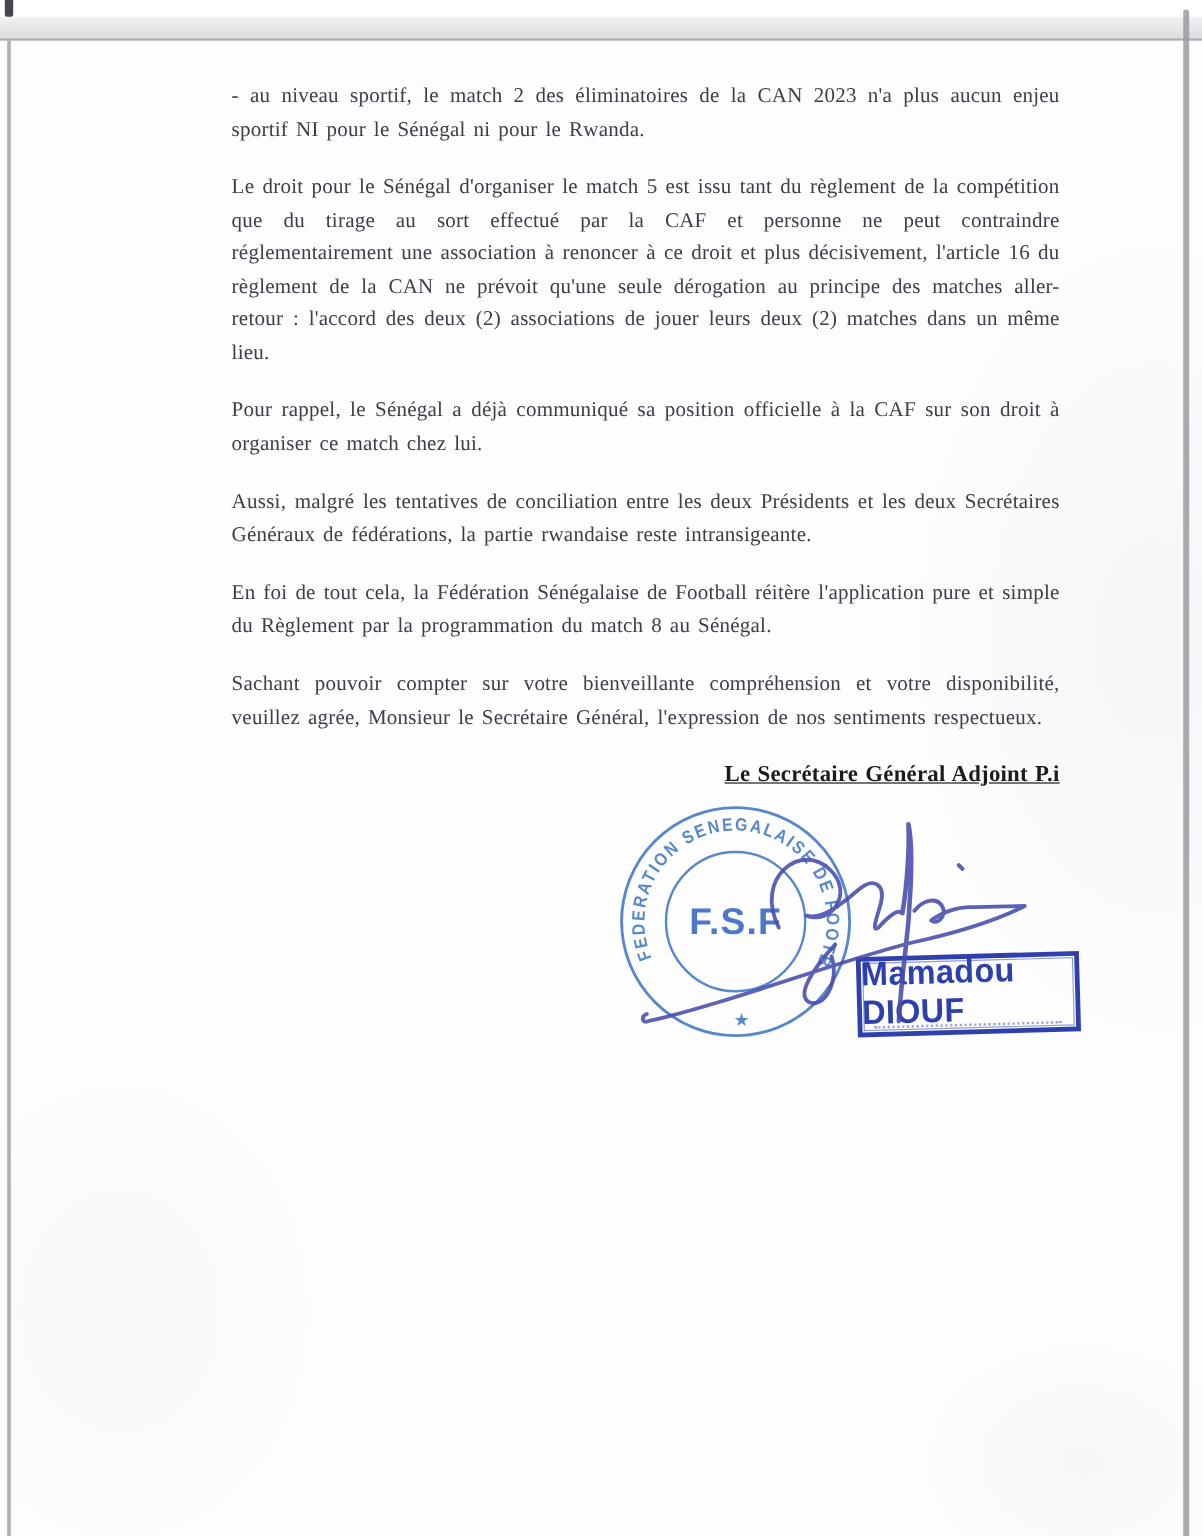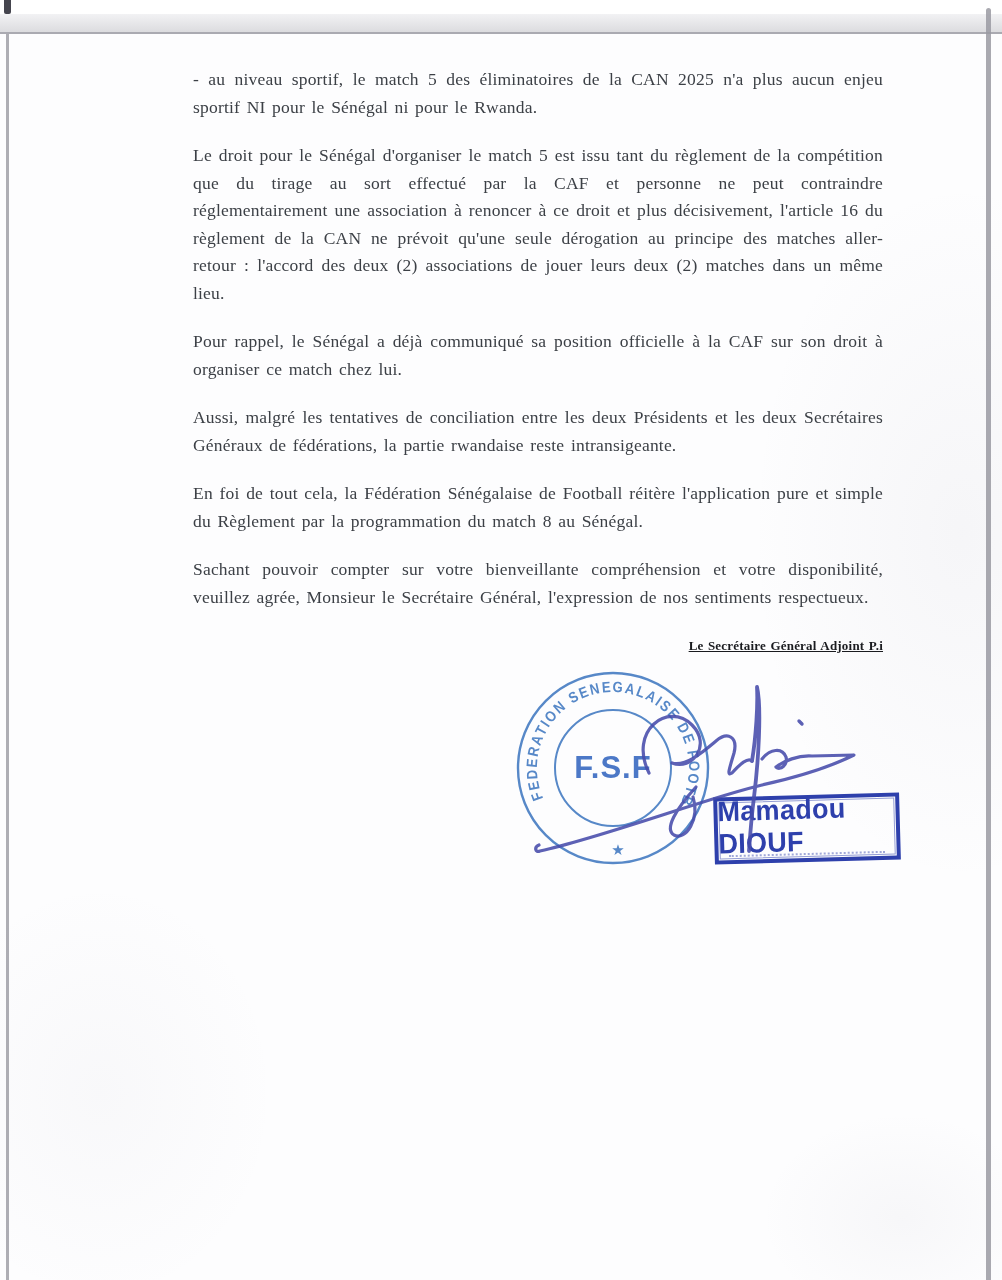--- a/index.html
+++ b/index.html
@@ -45,21 +45,21 @@
     font-size:17.5px; line-height:27.5px;
     text-align:justify;
     word-spacing:2px; letter-spacing:.2px;
   }
   .letter-body p { margin:0 0 21px 0; }
 
   .signatory-title {
     margin-top:1px;
     text-align:right;
     font-weight:bold;
-    font-size:13px;
+    font-size:19px;
     color:#1a1b1f;
     text-decoration:underline;
     letter-spacing:.2px;
     word-spacing:1px;
   }
 
   
   .round-stamp {
     position:absolute; left:508px; top:662px; width:210px; height:212px;
     opacity:.93;
@@ -100,21 +100,21 @@
 </head>
 <body>
 
 <div class="scan-divider"></div>
 <div class="scan-corner-mark"></div>
 <div class="page"></div>
 <div class="page-edge-left"></div>
 <div class="page-edge-right"></div>
 
 <div class="letter-body">
-  <p>- au niveau sportif, le match 5 des éliminatoires de la CAN 2025 n'a plus aucun enjeu sportif NI pour le Sénégal ni pour le Rwanda.</p>
+  <p>- au niveau sportif, le match 2 des éliminatoires de la CAN 2023 n'a plus aucun enjeu sportif NI pour le Sénégal ni pour le Rwanda.</p>
   <p>Le droit pour le Sénégal d'organiser le match 5 est issu tant du règlement de la compétition que du tirage au sort effectué par la CAF et personne ne peut contraindre réglementairement une association à renoncer à ce droit et plus décisivement, l'article 16 du règlement de la CAN ne prévoit qu'une seule dérogation au principe des matches aller-retour : l'accord des deux (2) associations de jouer leurs deux (2) matches dans un même lieu.</p>
   <p>Pour rappel, le Sénégal a déjà communiqué sa position officielle à la CAF sur son droit à organiser ce match chez lui.</p>
   <p>Aussi, malgré les tentatives de conciliation entre les deux Présidents et les deux Secrétaires Généraux de fédérations, la partie rwandaise reste intransigeante.</p>
   <p>En foi de tout cela, la Fédération Sénégalaise de Football réitère l'application pure et simple du Règlement par la programmation du match 8 au Sénégal.</p>
   <p>Sachant pouvoir compter sur votre bienveillante compréhension et votre disponibilité, veuillez agrée, Monsieur le Secrétaire Général, l'expression de nos sentiments respectueux.</p>
   <div class="signatory-title">Le Secrétaire Général Adjoint P.i</div>
 </div>
 
 <svg class="round-stamp" viewBox="0 0 210 212">
   <g fill="none" stroke="#4b80c4">

